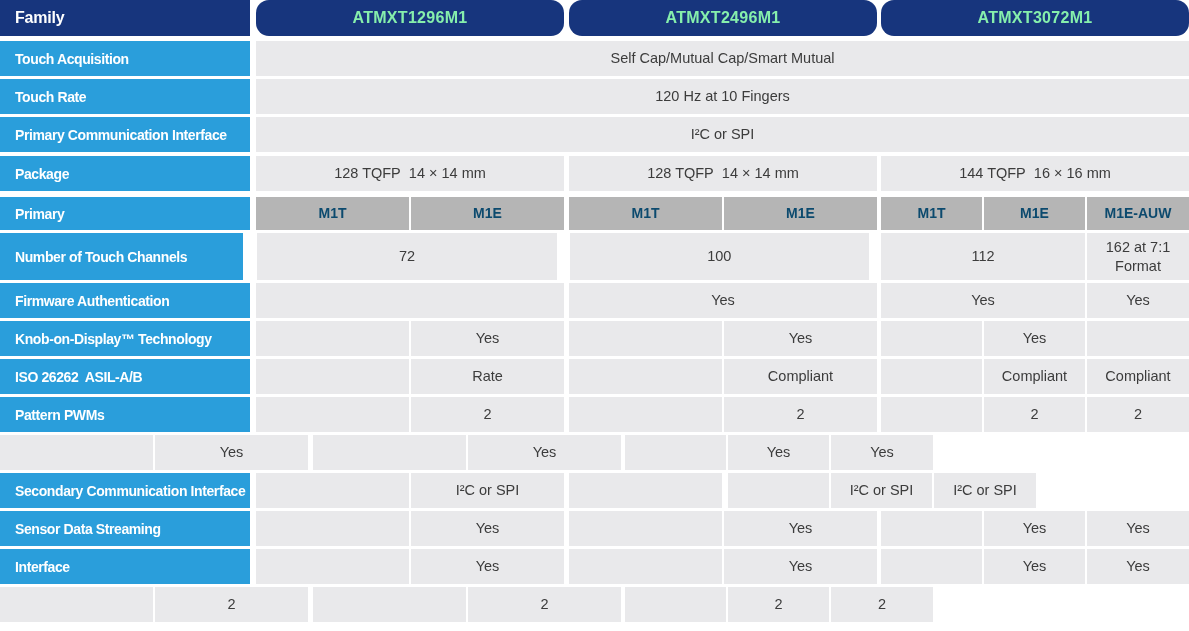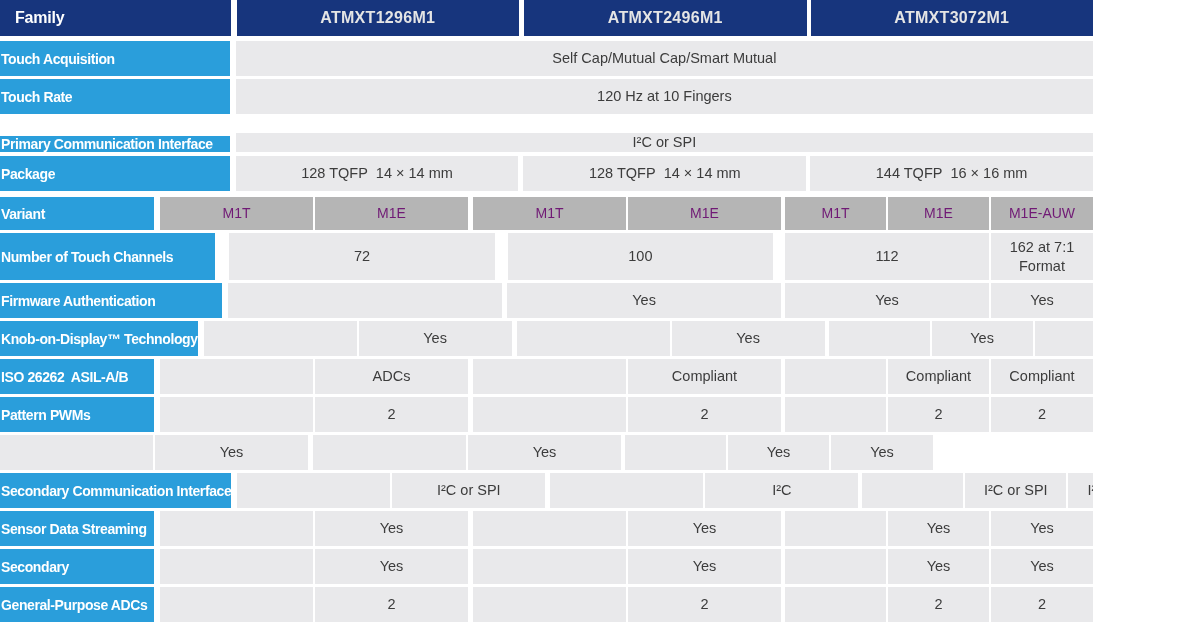--- a/index.html
+++ b/index.html
@@ -1,48 +1,48 @@
 <!DOCTYPE html>
 <html><head>
 <meta charset="utf-8">
 <style>
   html,body{margin:0;padding:0;}
   body{
     width:1189px;height:631px;background:#ffffff;
     font-family:"Liberation Sans",sans-serif;
     -webkit-font-smoothing:antialiased;
   }
-  .tbl{width:1093px;height:631px;overflow:hidden;}
+  .tbl{width:1189px;height:631px;overflow:hidden;}
   .row{display:flex;margin-bottom:3px;}
-  .mb5{margin-bottom:5px;} .mb4{margin-bottom:4px;align-items:flex-end;} .mb6{margin-bottom:6px;justify-content:center;} .mb0{margin-bottom:0;}
+  .mb5{margin-bottom:5px;} .mb4{margin-bottom:4px;} .mb6{margin-bottom:6px;justify-content:center;} .mb0{margin-bottom:0;}
   .h36{height:36px;} .h35{height:35px;} .h33{height:33px;} .h47{height:47px;gap:8px;}
 
   
   .lab{
     width:250px;margin-right:6px;background:#2a9edb;color:#ffffff;
     font-weight:bold;font-size:14px;letter-spacing:-0.4px;white-space:nowrap;
-    display:flex;align-items:center;padding-left:1px;box-sizing:border-box;
+    display:flex;align-items:center;padding-left:15px;box-sizing:border-box;
   }
   .hdrlab{
     width:250px;margin-right:6px;background:#17357d;color:#ffffff;
     font-weight:bold;font-size:16px;letter-spacing:-0.2px;
     display:flex;align-items:center;padding-left:15px;box-sizing:border-box;
   }
   
   .hdr{
-    background:#17357d;color:#e5e5e5;font-weight:bold;font-size:16px;letter-spacing:0.3px;
-    display:flex;align-items:center;justify-content:center;
+    background:#17357d;color:#86efac;font-weight:bold;font-size:16px;letter-spacing:0.3px;
+    display:flex;align-items:center;justify-content:center;border-radius:13px;
   }
   
   .c{
     background:#e9e9eb;color:#3c3c3c;font-size:14.5px;line-height:1.3;
     display:flex;align-items:center;justify-content:center;text-align:center;
     box-sizing:border-box;
   }
-  .var{background:#b5b5b5;color:#701a75;font-weight:normal;font-size:14px;}
+  .var{background:#b5b5b5;color:#0c4a6e;font-weight:bold;font-size:14px;}
 
   
   .wgrp{width:308px;}           
   .wall{width:933px;}           
   .s1{width:153px;margin-right:2px;} 
   .s2{width:153px;}                  
   .t1{width:101px;margin-right:2px;} 
   .t2{width:101px;margin-right:2px;} 
   .t3{width:102px;}                  
   .t12{width:204px;margin-right:2px;} 
@@ -78,21 +78,21 @@
   </div>
 
   <div class="row h35 mb6">
     <div class="lab">Package</div>
     <div class="c wgrp gapA">128 TQFP&nbsp; 14 × 14 mm</div>
     <div class="c wgrp gapB">128 TQFP&nbsp; 14 × 14 mm</div>
     <div class="c wgrp">144 TQFP&nbsp; 16 × 16 mm</div>
   </div>
 
   <div class="row h33">
-    <div class="lab">Variant</div>
+    <div class="lab">Primary</div>
     <div class="grp gapA">
       <div class="c var s1">M1T</div>
       <div class="c var s2">M1E</div>
     </div>
     <div class="grp gapB">
       <div class="c var s1">M1T</div>
       <div class="c var s2">M1E</div>
     </div>
     <div class="grp">
       <div class="c var t1">M1T</div>
@@ -135,21 +135,21 @@
       <div class="c t1"></div>
       <div class="c t2">Yes</div>
       <div class="c t3"></div>
     </div>
   </div>
 
   <div class="row h35">
     <div class="lab">ISO 26262&nbsp; ASIL-A/B</div>
     <div class="grp gapA">
       <div class="c s1"></div>
-      <div class="c s2">ADCs</div>
+      <div class="c s2">Rate</div>
     </div>
     <div class="grp gapB">
       <div class="c s1"></div>
       <div class="c s2">Compliant</div>
     </div>
     <div class="grp">
       <div class="c t1"></div>
       <div class="c t2">Compliant</div>
       <div class="c t3">Compliant</div>
     </div>
@@ -189,21 +189,20 @@
   </div>
 
   <div class="row h35">
     <div class="lab">Secondary Communication Interface</div>
     <div class="grp gapA">
       <div class="c s1"></div>
       <div class="c s2">I²C or SPI</div>
     </div>
     <div class="grp gapB">
       <div class="c s1"></div>
-      <div class="c s2">I²C</div>
     </div>
     <div class="grp">
       <div class="c t1"></div>
       <div class="c t2">I²C or SPI</div>
       <div class="c t3">I²C or SPI</div>
     </div>
   </div>
 
   <div class="row h35">
     <div class="lab">Sensor Data Streaming</div>
@@ -216,38 +215,37 @@
       <div class="c s2">Yes</div>
     </div>
     <div class="grp">
       <div class="c t1"></div>
       <div class="c t2">Yes</div>
       <div class="c t3">Yes</div>
     </div>
   </div>
 
   <div class="row h35">
-    <div class="lab">Secondary</div>
+    <div class="lab">Interface</div>
     <div class="grp gapA">
       <div class="c s1"></div>
       <div class="c s2">Yes</div>
     </div>
     <div class="grp gapB">
       <div class="c s1"></div>
       <div class="c s2">Yes</div>
     </div>
     <div class="grp">
       <div class="c t1"></div>
       <div class="c t2">Yes</div>
       <div class="c t3">Yes</div>
     </div>
   </div>
 
   <div class="row h35 mb0">
-    <div class="lab">General-Purpose ADCs</div>
     <div class="grp gapA">
       <div class="c s1"></div>
       <div class="c s2">2</div>
     </div>
     <div class="grp gapB">
       <div class="c s1"></div>
       <div class="c s2">2</div>
     </div>
     <div class="grp">
       <div class="c t1"></div>

